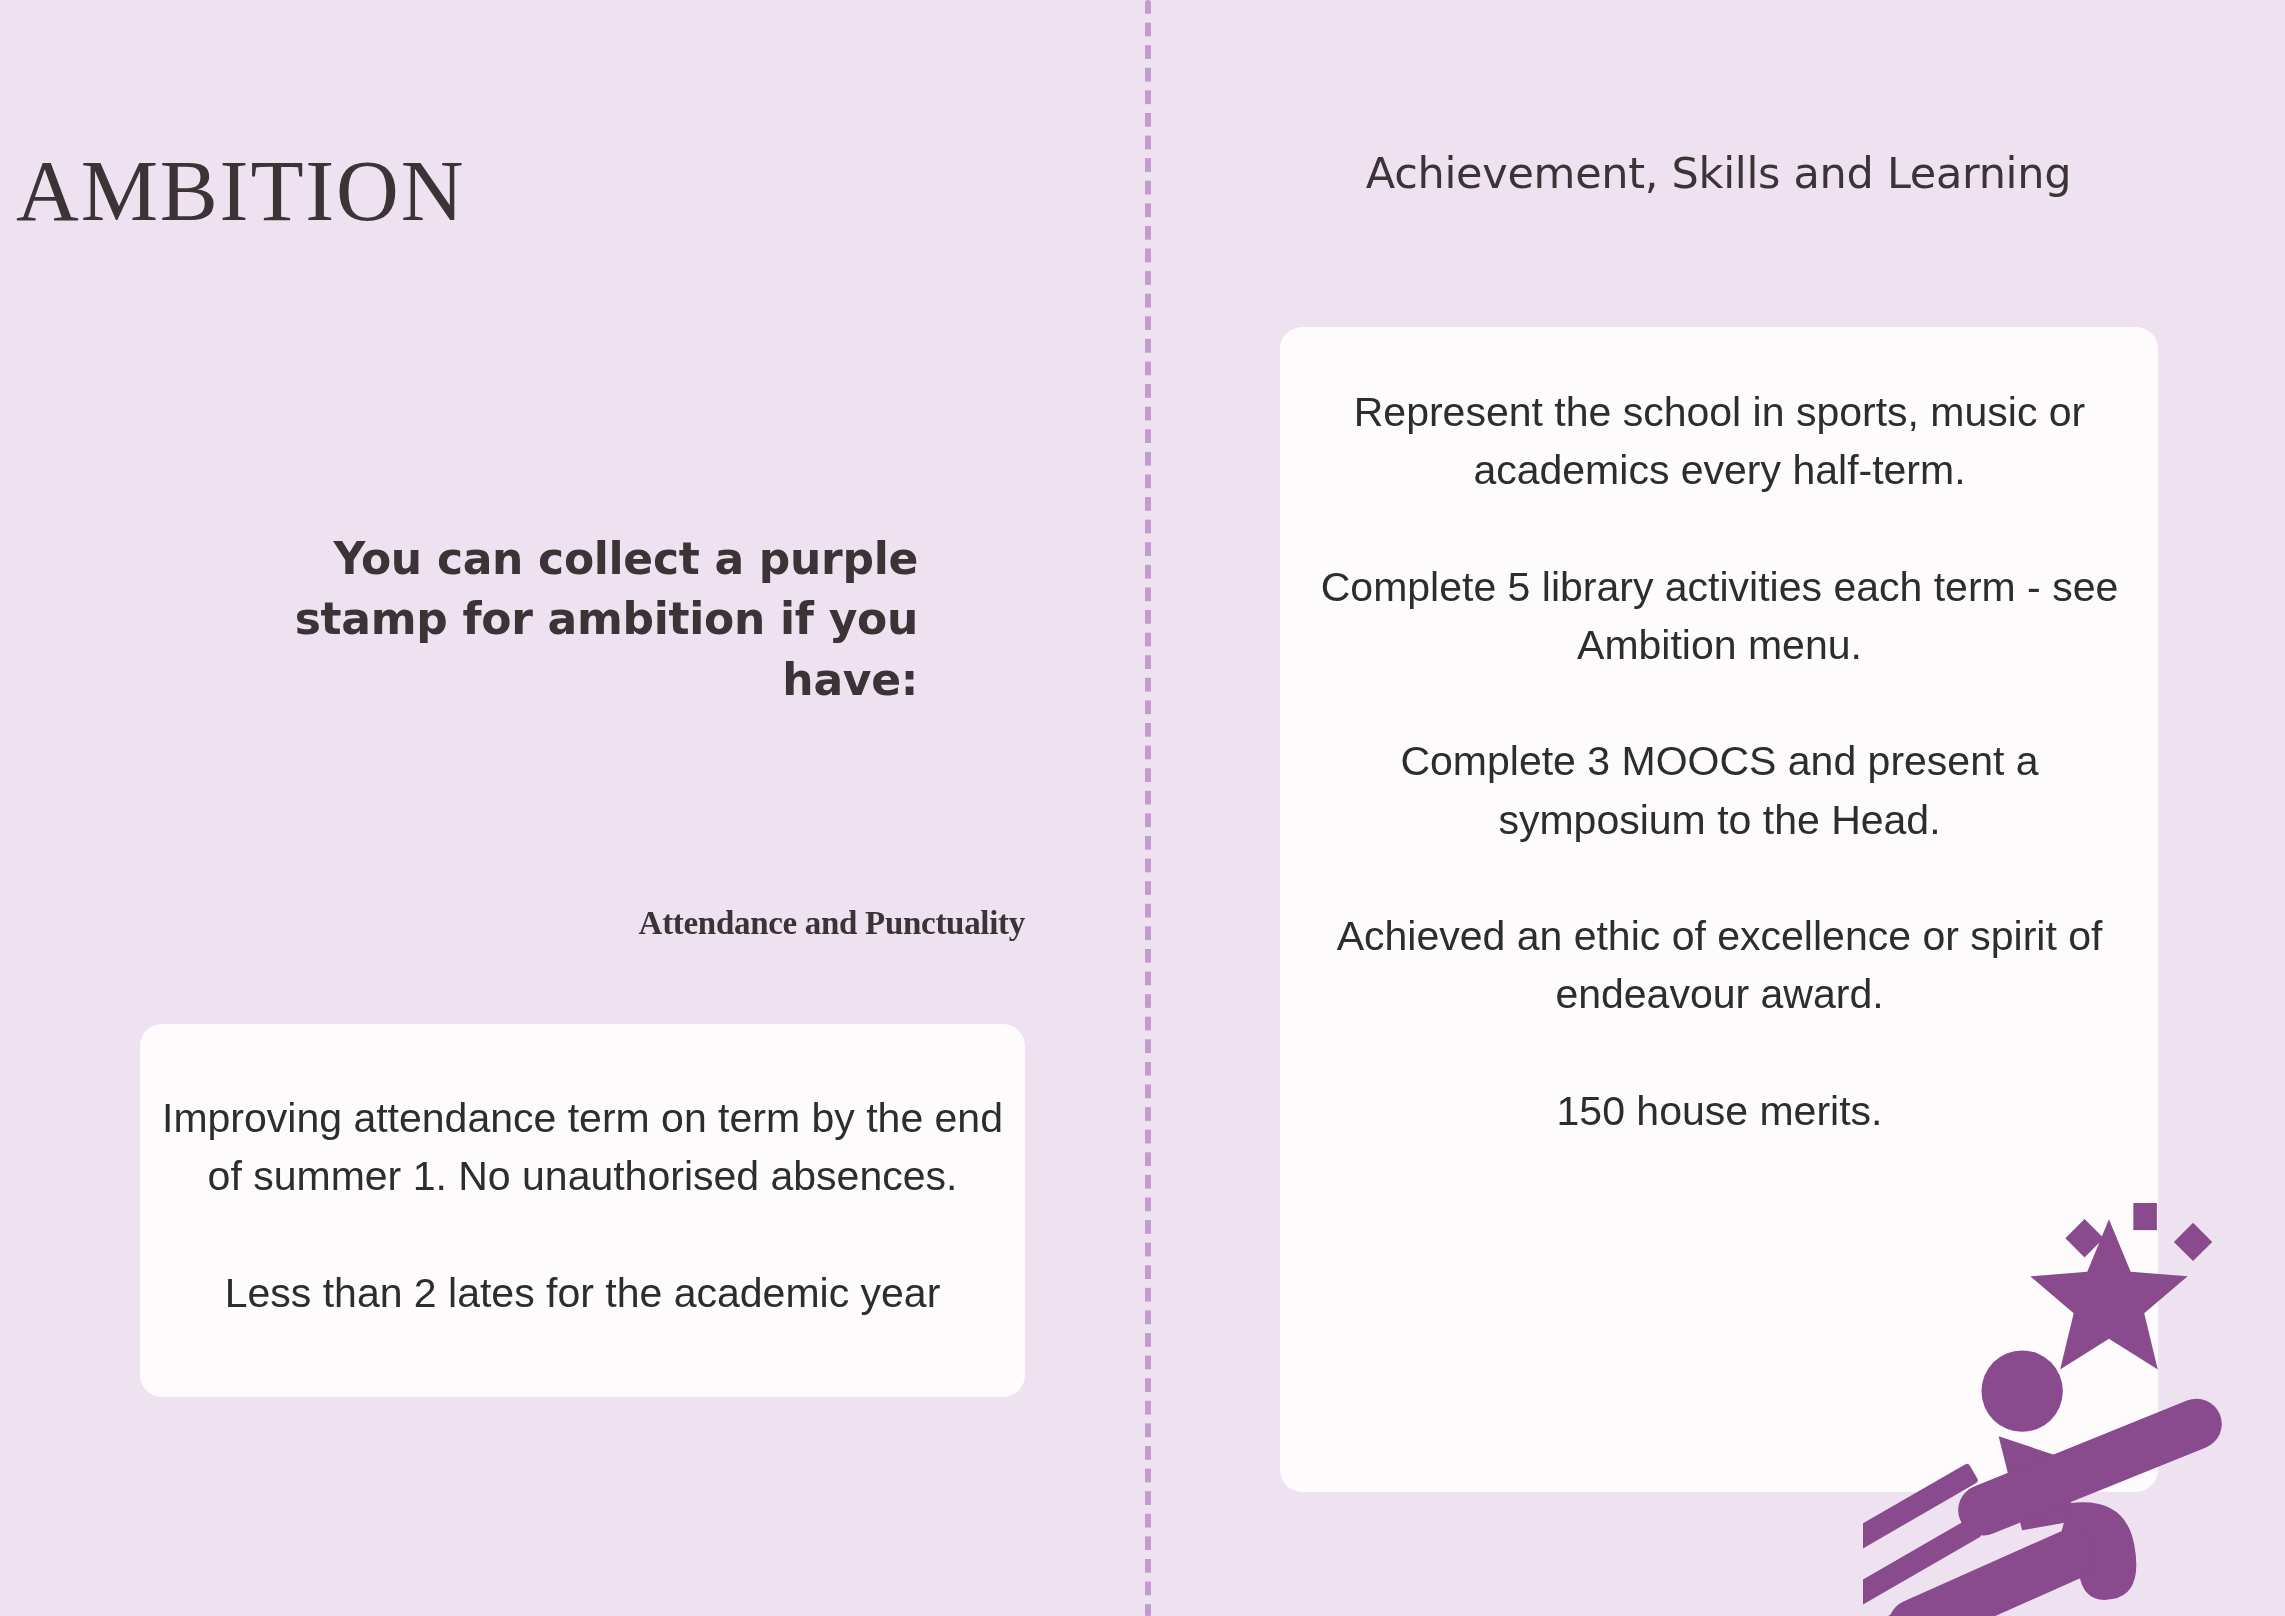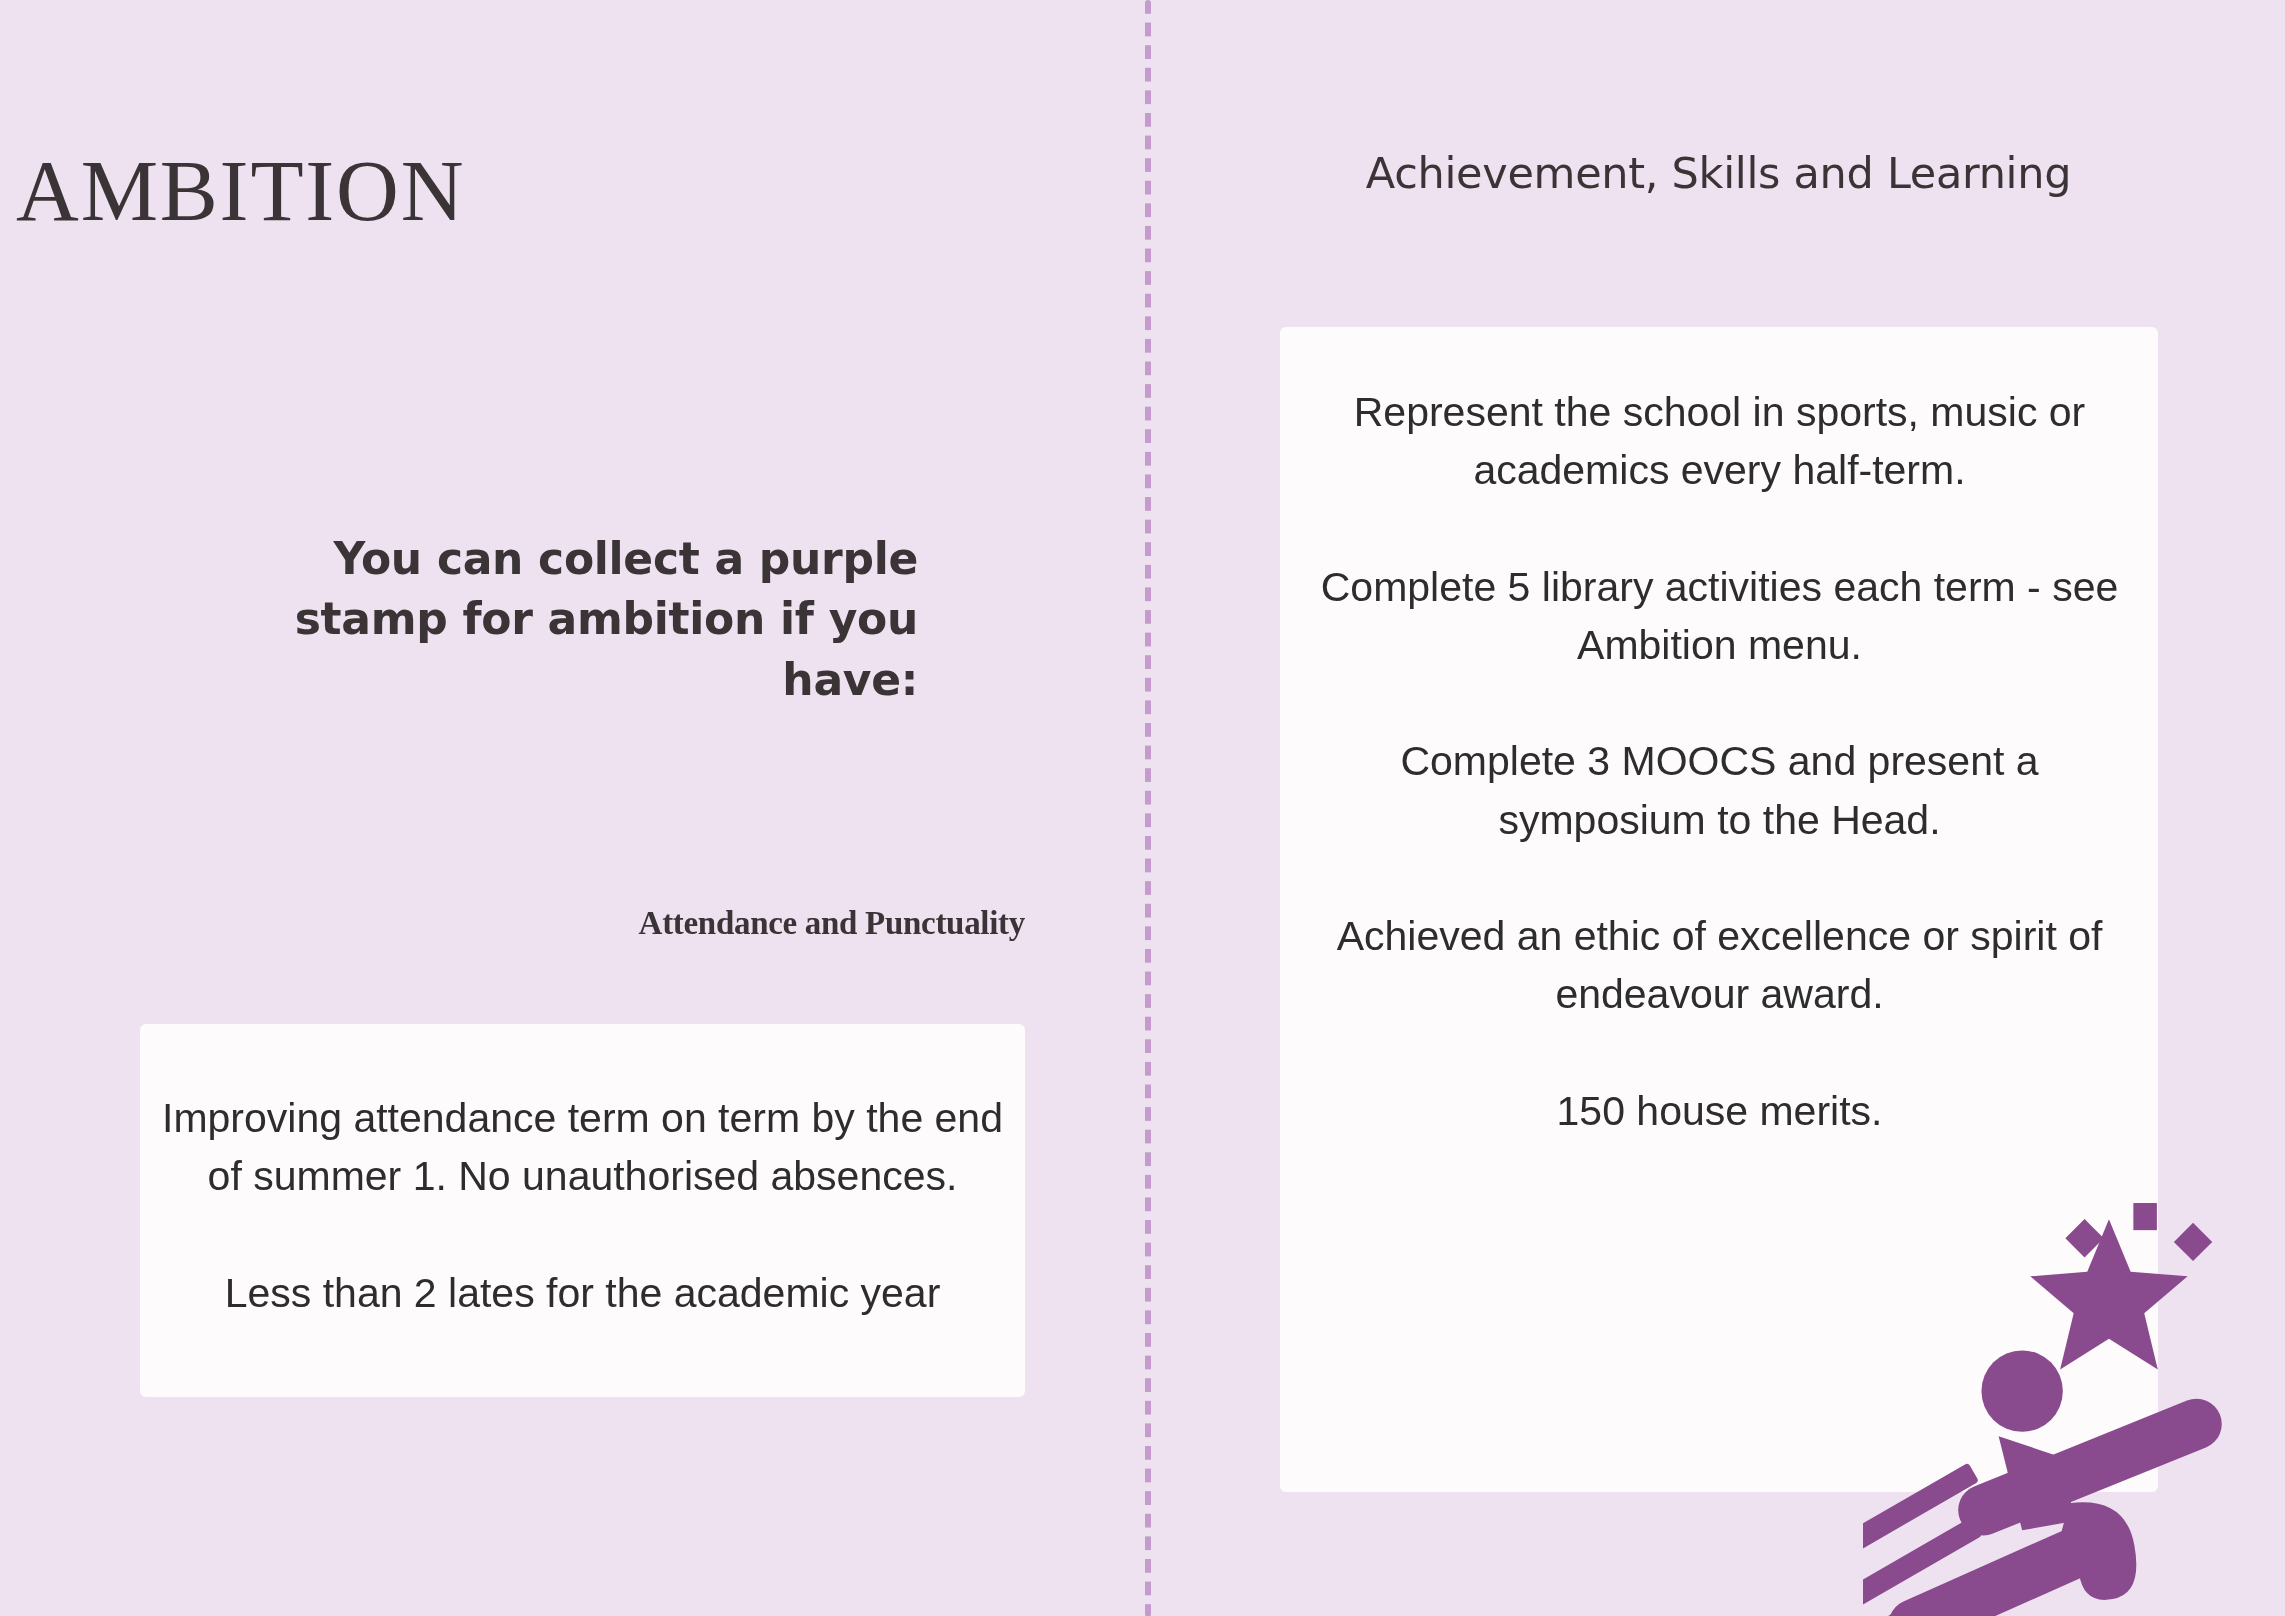--- a/index.html
+++ b/index.html
@@ -110,21 +110,21 @@
     font-weight: bold;
     font-size: 33px;
     color: #3b3436;
     letter-spacing: -0.3px;
   }
 
   
   .card {
     position: absolute;
     background: #fdfbfc;
-    border-radius: 6px;
+    border-radius: 22px;
     padding-left: 34px;
   }
 
   .card-left {
     left: 140px;
     top: 1024px;
     width: 885px;
     height: 373px;
   }
 

